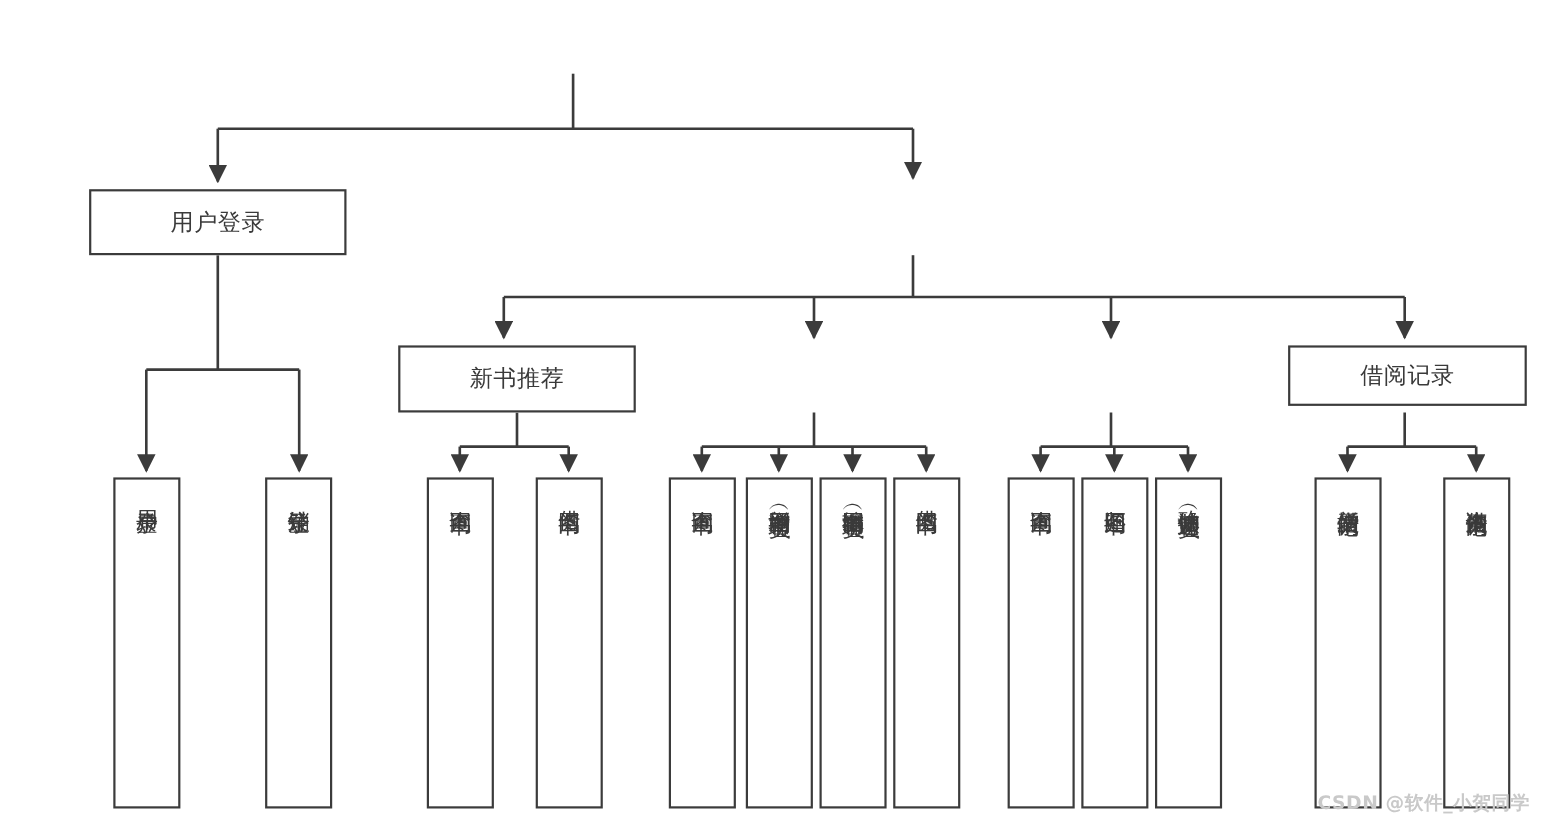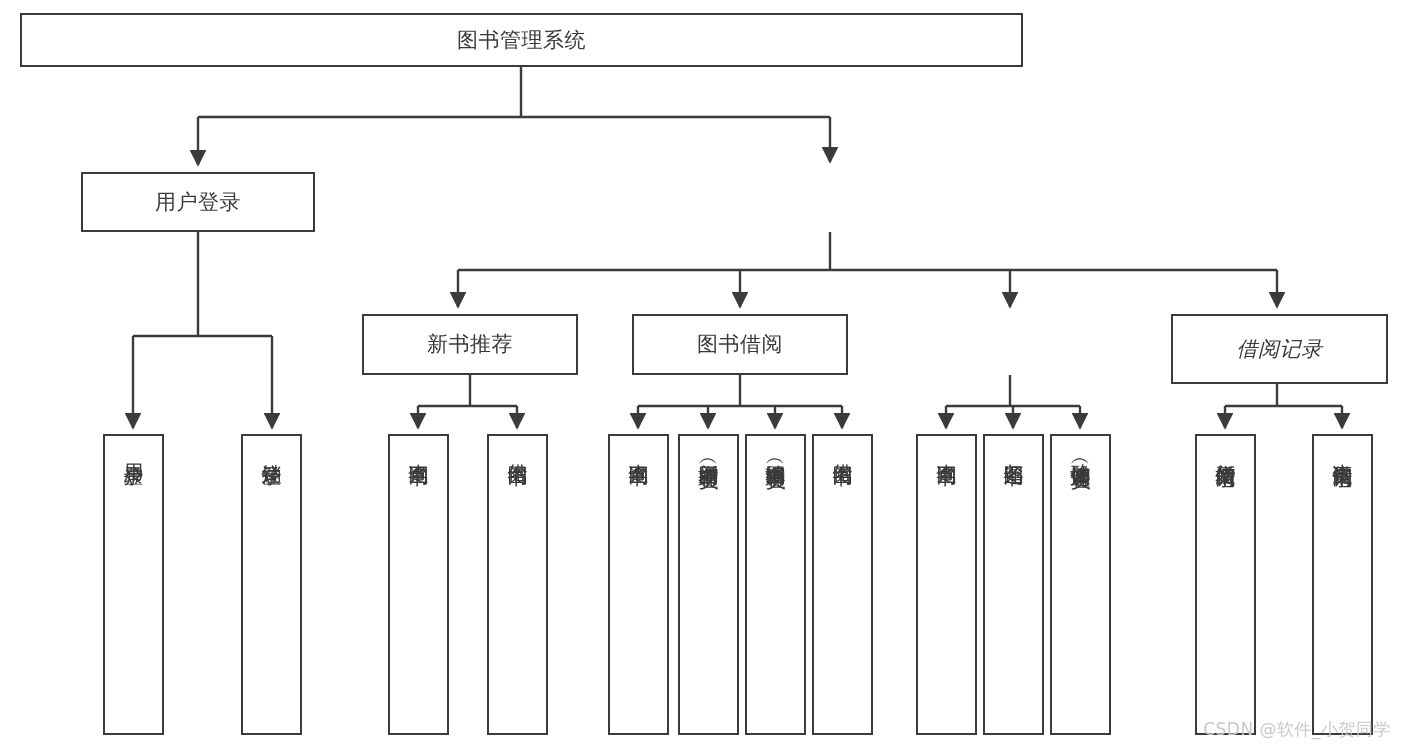--- a/index.html
+++ b/index.html
@@ -61,20 +61,21 @@
   }
   #watermark {
     position: absolute;
     right: 14px;
     bottom: 6px;
     color: #c9c9c9;
     font-size: 17px;
     letter-spacing: 0.5px;
     white-space: nowrap;
     z-index: 3;
+    font-weight: bold;
   }
 </style>
 </head>
 <body>
 
 <div id="diagram-root">
 
   <svg id="edge-layer" viewBox="0 0 1405 747" xmlns="http://www.w3.org/2000/svg">
     <defs>
       <marker id="arrow" viewBox="0 0 10 10" refX="9" refY="5" markerWidth="7" markerHeight="7" orient="auto-start-reverse">
@@ -118,35 +119,29 @@
       <path d="M 1013 406 L 1013 428" marker-end="url(#arrow)"></path>
       <path d="M 1080 406 L 1080 428" marker-end="url(#arrow)"></path>
 
       <path d="M 1277 375 L 1277 406"></path>
       <path d="M 1225 406 L 1342 406"></path>
       <path d="M 1225 406 L 1225 428" marker-end="url(#arrow)"></path>
       <path d="M 1342 406 L 1342 428" marker-end="url(#arrow)"></path>
     </g>
   </svg>
 
-  <div class="node" style="left:20px; top:13px; width:1003px; height:54px;">
-    <span class="node-label">图书管理系统</span>
-  </div>
 
   <div class="node" style="left:81px; top:172px; width:234px; height:60px;">
     <span class="node-label">用户登录</span>
   </div>
 
   <div class="node" style="left:362px; top:314px; width:216px; height:61px;">
     <span class="node-label">新书推荐</span>
   </div>
-  <div class="node" style="left:632px; top:314px; width:216px; height:61px;">
-    <span class="node-label">图书借阅</span>
-  </div>
-  <div class="node" style="left:1171px; top:314px; width:217px; height:70px;font-style:italic;">
+  <div class="node" style="left:1171px; top:314px; width:217px; height:55px;">
     <span class="node-label">借阅记录</span>
   </div>
 
   <div class="node leaf" style="left:103px; top:434px; width:61px; height:301px;">
     <span class="node-label">用户登录</span>
   </div>
   <div class="node leaf" style="left:241px; top:434px; width:61px; height:301px;">
     <span class="node-label">注销登录</span>
   </div>
 

